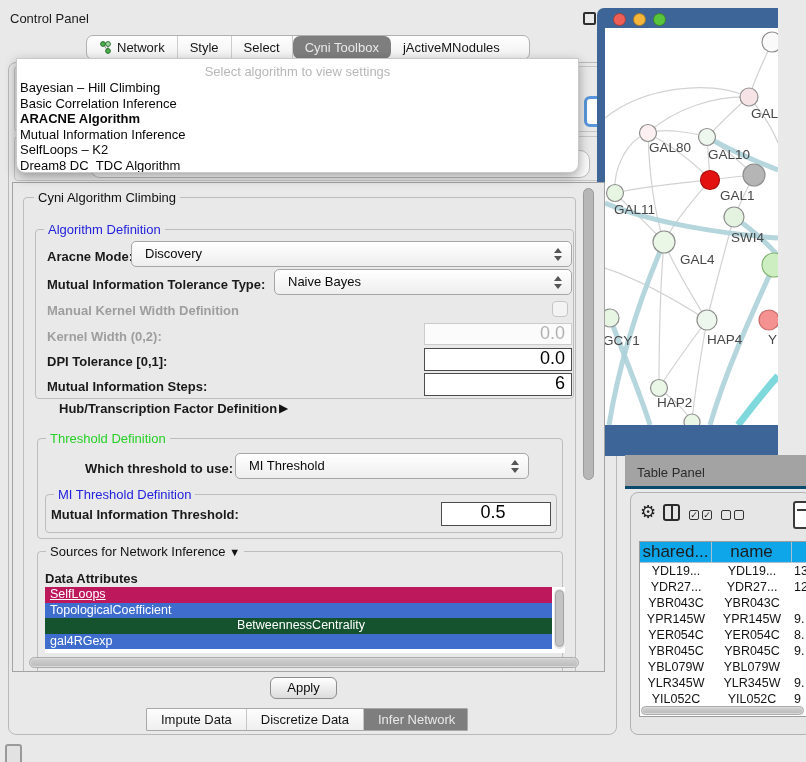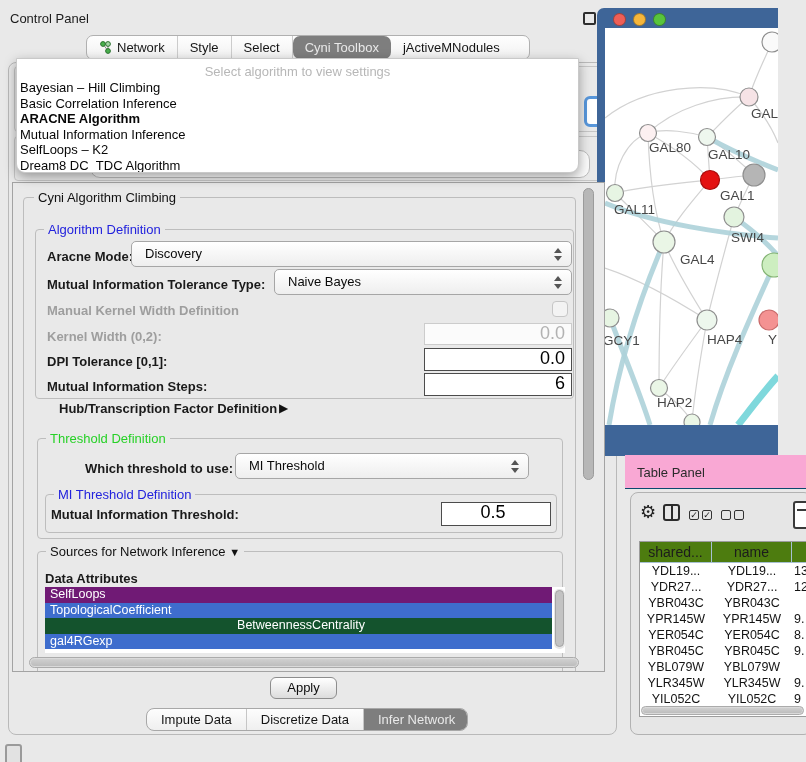--- a/index.html
+++ b/index.html
@@ -50,46 +50,46 @@
   .chk { width:16px; height:16px; border:1px solid #c6c6c6; border-radius:4px; background:#f3f3f3; }
   .arrow-glyph { font-size:12px; color:#111; }
   .attr-list { background:#ffffff; overflow:hidden; }
   .attr-item { height:15.5px; line-height:15.5px; color:#ffffff; font-size:12.5px; padding-left:5px; width:calc(100% - 13px); }
   .list-scroll { position:absolute; right:0px; top:2px; width:11px; height:60px; background:#e6e6e6; border-radius:5px; }
   .list-thumb { position:absolute; left:1px; top:1px; width:9px; height:57px; background:#c3c3c3; border:1px solid #a5a5a5; border-radius:5px; }
   .hscroll { background:#dadada; border:1px solid #ababab; border-radius:6px; }
   .hscroll .thumb { position:absolute; left:1px; top:1px; bottom:1px; right:1px; background:linear-gradient(#cfcfcf,#bdbdbd); border-radius:5px; }
 
   .apply-btn { left:270px; top:677px; width:67px; height:22px; background:linear-gradient(#ffffff,#dcdcdc); border:1px solid #8d8d8d; border-radius:6px; text-align:center; line-height:20px; font-size:13px; color:#0d0d0d; }
-  .bottom-tabs { left:146px; top:708px; width:322px; height:23px; background:linear-gradient(#fdfdfd,#efefef); border:1px solid #a8a8a8; border-radius:8px; display:flex; overflow:hidden; }
+  .bottom-tabs { left:146px; top:708px; width:322px; height:23px; background:linear-gradient(#fdfdfd,#efefef); border:1px solid #a8a8a8; border-radius:1px; display:flex; overflow:hidden; }
   .btab { display:flex; align-items:center; justify-content:center; font-size:13px; color:#151515; border-right:1px solid #c6c6c6; flex:0 0 auto; padding:0 14px; }
   .btab:last-child { border-right:none; }
   .btab.sel { background:#7e7e7e; color:#e9e9e9; }
 
   .corner-sq { left:5px; top:744px; width:17px; height:24px; border:2px solid #9a9a9a; border-radius:3px; background:#e2e2e2; }
   .splitter { left:611px; top:368px; width:0; height:0; border-top:5px solid transparent; border-bottom:5px solid transparent; border-left:6px solid #8a8a8a; }
 
   
   .net-frame { left:597px; top:8px; width:181px; height:448px; border-radius:7px 0 0 7px; overflow:hidden; }
   .tl { position:absolute; top:5px; width:13px; height:13px; border-radius:50%; border:1px solid rgba(0,0,0,0.3); }
   .net-canvas { position:absolute; left:8px; top:20px; width:173px; height:397px; background:#ffffff; }
 
   
-  .tp-titlebar { left:625px; top:455px; width:181px; height:34px; background:#f9a8d4; border-bottom:1px solid #0c4a6e; }
+  .tp-titlebar { left:625px; top:455px; width:181px; height:34px; background:#a3a3a3; border-bottom:3px solid #0c4a6e; }
   .tp-title { left:12px; top:10px; font-size:13px; color:#2b2b2b; }
   .tpanel { left:630px; top:492px; width:182px; height:243px; border:1px solid #b2b2b2; border-radius:8px; background:#e6e6e6; overflow:hidden; }
   .gear { font-size:18px; color:#222; line-height:18px; }
   .col-icon { width:17px; height:17px; border:2px solid #2b2b2b; border-radius:3px; }
   .col-icon::after { content:""; position:absolute; left:6px; top:0; width:2px; height:13px; background:#2b2b2b; }
   .mini-box { width:10px; height:10px; border:1.5px solid #333; border-radius:2px; font-size:9px; line-height:8px; text-align:center; color:#222; }
   .sheet-icon { width:20px; height:28px; border:2px solid #3a3a3a; border-radius:3px; background:#fff; }
   .sheet-icon::after { content:""; position:absolute; left:2px; top:6px; width:9px; height:2px; background:#3a3a3a; }
   .tbl { position:absolute; left:8px; top:48px; width:168px; height:176px; border:1px solid #9c9c9c; background:#ffffff; overflow:hidden; }
   .trow { display:flex; width:240px; }
-  .hcell { height:21px; background:#4d7c0f; border-right:1px solid #a7c0d2; border-bottom:1px solid #a7c0d2; font-size:14px; color:#1c1c1c; text-align:center; line-height:20px; }
+  .hcell { height:21px; background:#0ea5e9; border-right:1px solid #a7c0d2; border-bottom:1px solid #a7c0d2; font-size:17px; color:#1c1c1c; text-align:center; line-height:20px; }
   .bcell { height:16px; font-size:12.5px; color:#141414; text-align:center; line-height:16px; white-space:nowrap; overflow:hidden; }
   .c1 { width:72px; } .c2 { width:80px; } .c3 { width:88px; }
   .bcell.c3 { text-align:left; padding-left:2px; }
   .tp-hscroll { position:absolute; left:10px; top:213px; width:163px; height:9px; }
 </style>
 </head>
 <body>
 
 <div class="abs cp-titlebar">
   <span class="abs cp-title">Control Panel</span>
@@ -181,21 +181,21 @@
     <span class="group-label lbl-blue">MI Threshold Definition</span>
   </div>
   <span class="abs fieldlbl" style="left:38px; top:324px;">Mutual Information Threshold:</span>
   <div class="abs tfield" style="left:428px; top:319px; width:110px; height:24px;text-align:center;">0.5</div>
 
   <div class="abs group" style="left:24px; top:368px; width:526px; height:200px;">
     <span class="group-label"><span>Sources for Network Inference</span> <span style="font-size:11px;">▼</span></span>
   </div>
   <span class="abs fieldlbl" style="left:32px; top:388px;">Data Attributes</span>
   <div class="abs attr-list" style="left:32px; top:404px; width:520px; height:66px;">
-    <div class="attr-item" style="background: #701a75;">SelfLoops</div>
+    <div class="attr-item" style="background: #be185d; text-decoration: underline;">SelfLoops</div>
     <div class="attr-item" style="background: rgb(62, 109, 205);">TopologicalCoefficient</div>
     <div class="attr-item" style="background: #14532d; text-align: center;">BetweennessCentrality</div>
     <div class="attr-item" style="background: rgb(62, 109, 205);">gal4RGexp</div>
     <div class="list-scroll">
         <div class="list-thumb"></div>
       </div>
   </div>
   <div class="abs hscroll" style="left:16px; top:474px; width:550px; height:11px;">
       <div class="thumb"></div>
     </div>

